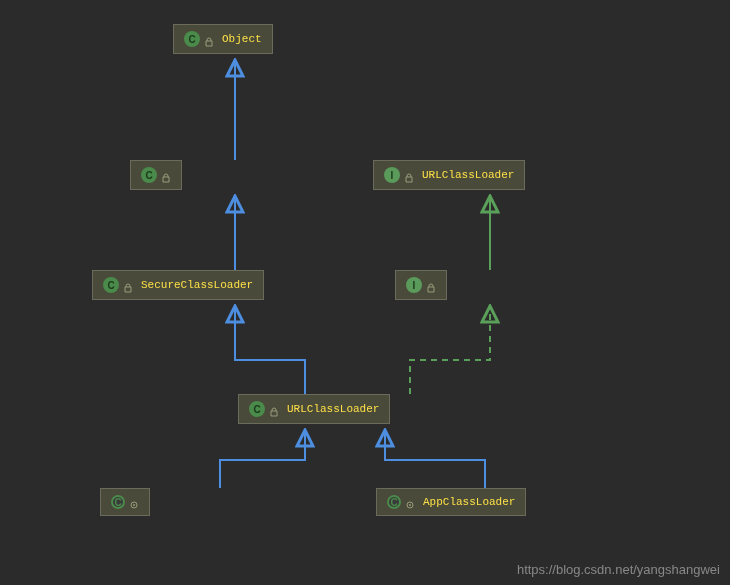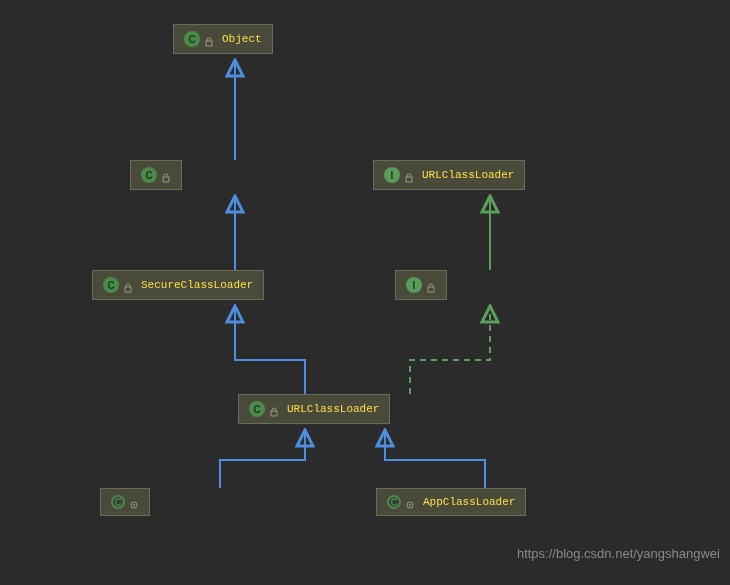--- a/index.html
+++ b/index.html
@@ -51,21 +51,21 @@
     svg.connectors {
       position: absolute;
       top: 0;
       left: 0;
       width: 730px;
       height: 585px;
       pointer-events: none;
     }
     .watermark {
       position: absolute;
-      bottom: 24px;
+      bottom: 8px;
       right: 10px;
       color: #888;
       font-size: 13px;
       font-family: Arial, sans-serif;
     }
   </style>
 </head>
 <body>
 
 <svg class="connectors">

